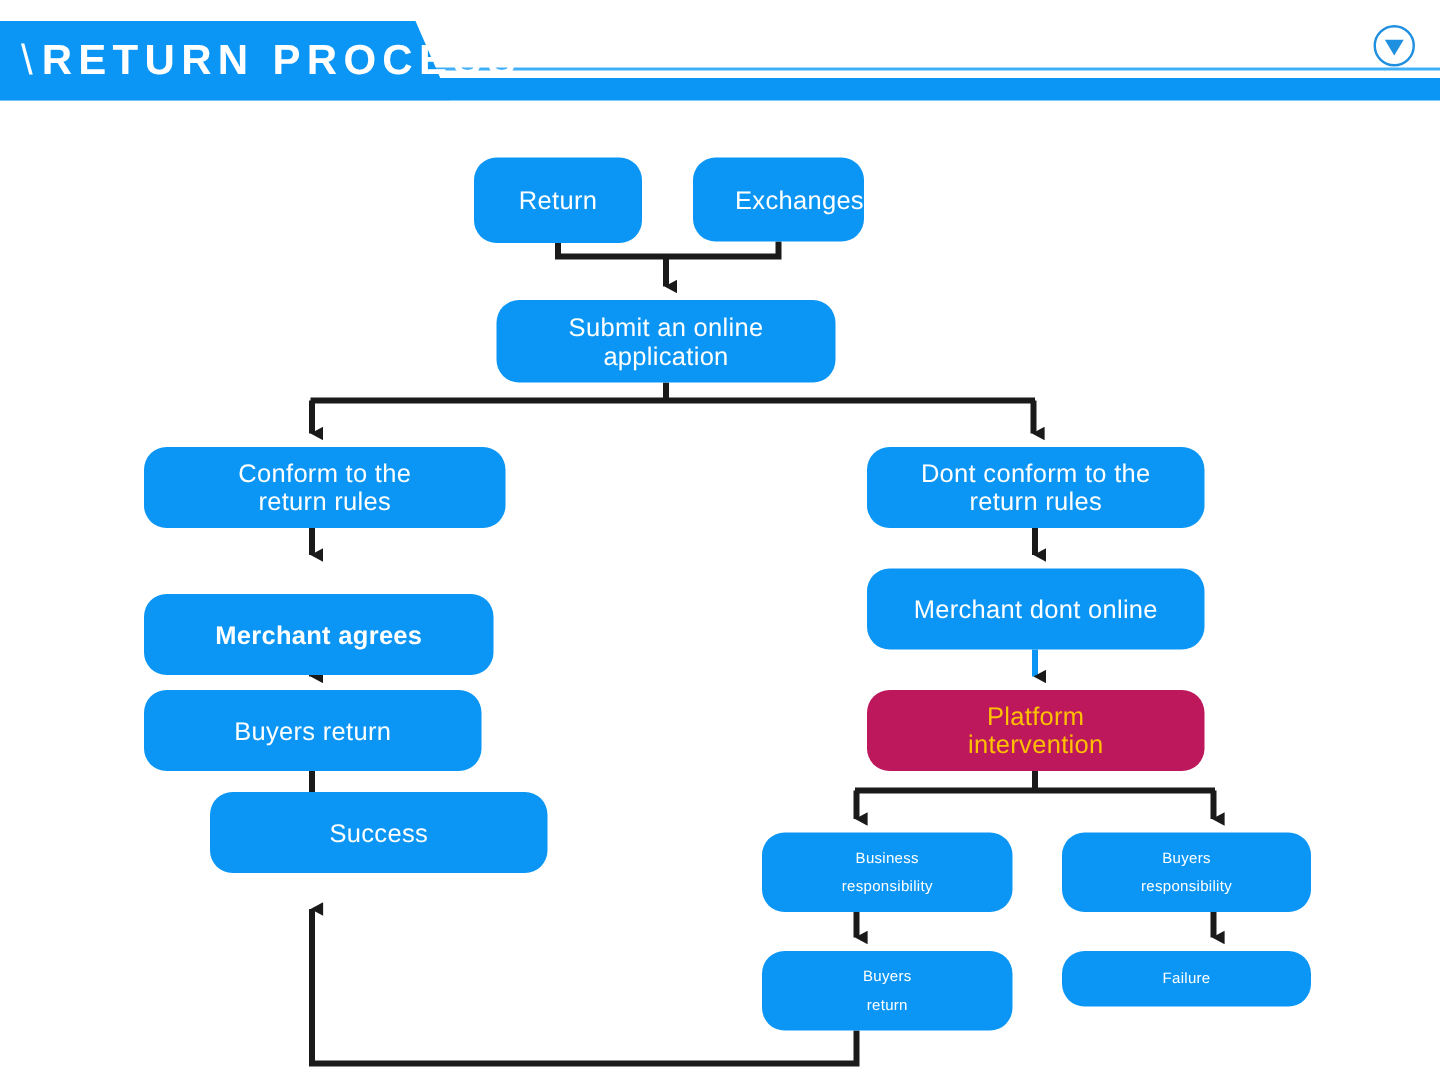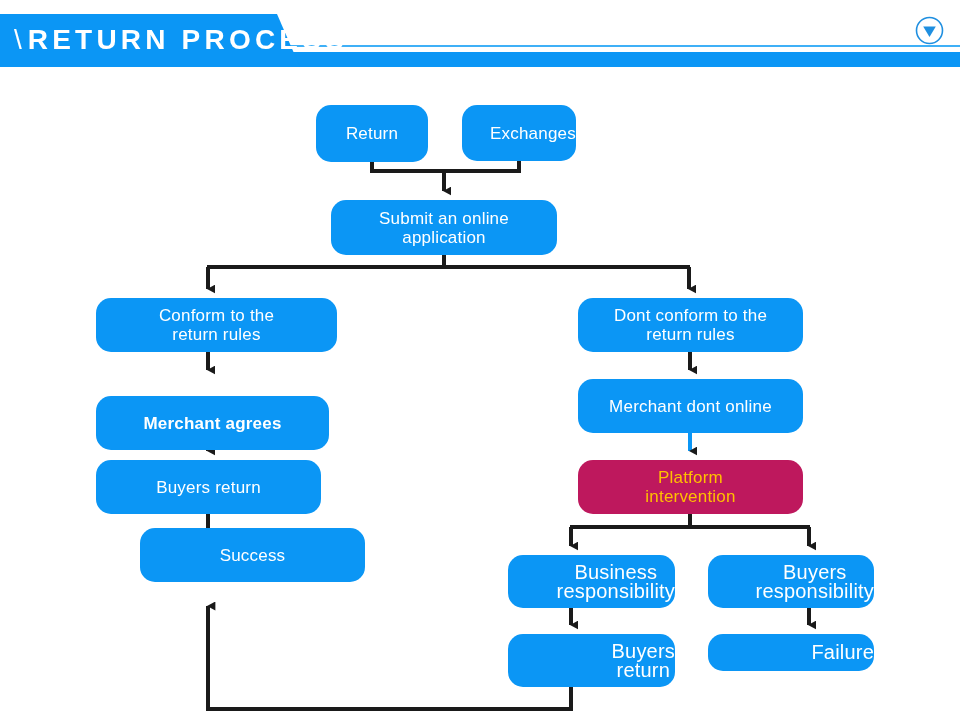--- a/index.html
+++ b/index.html
@@ -97,21 +97,21 @@
     line-height: 19px;
     font-family: "Liberation Sans", sans-serif;
     white-space: pre-line;
     letter-spacing: 0.2px;
     border-radius: 15px;
   }
   .node.accent {
     background: #be185d;
     color: #ffc000;
   }
-  .node.sm { font-size: 20px; justify-content: flex-end; }
+  .node.sm { font-size: 10px; }
 </style>
 </head>
 <body>
 
 <div id="header">
   <div class="hdr-band"></div>
   <div class="hdr-rule"></div>
   <div class="hdr-tab"></div>
   <div class="hdr-title">
     <span class="hdr-slash">\</span><span>RETURN PROCESS</span>

